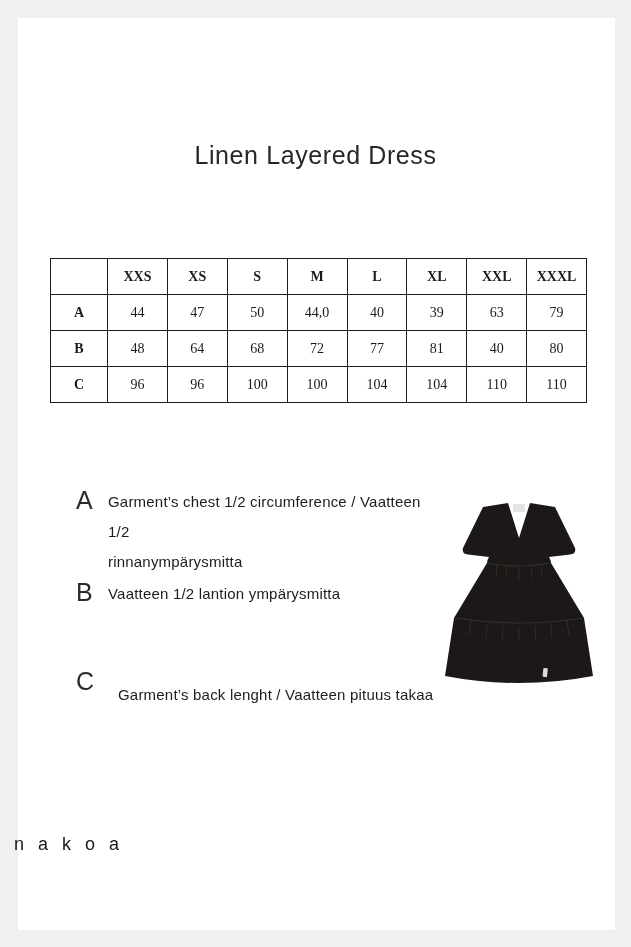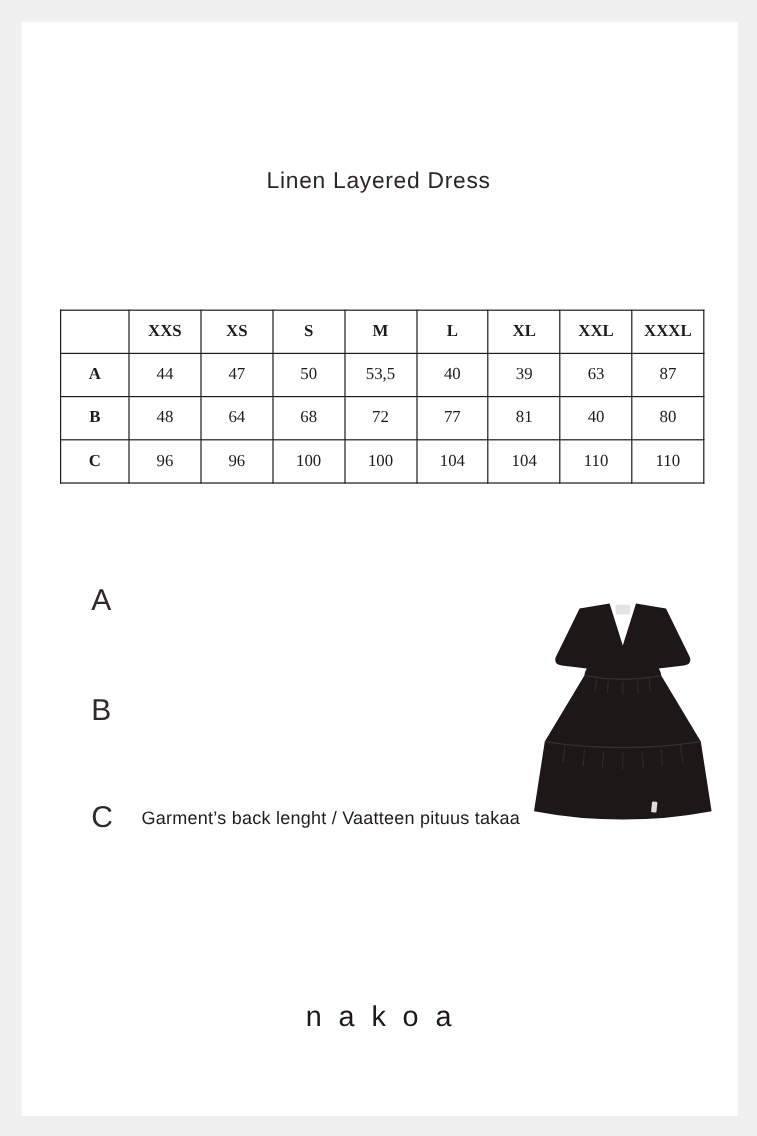--- a/index.html
+++ b/index.html
@@ -16,21 +16,21 @@
   .card {
     position:absolute;
     left:18px; top:18px;
     width:597px; height:912px;
     background:#ffffff;
   }
   .page-title {
     position:absolute;
     left:0; top:141px; width:631px;
     text-align:center;
-    font-size:19px;
+    font-size:25px;
     font-weight:400;
     letter-spacing:0.6px;
     color:#2a2624;
   }
   table.size-table {
     position:absolute;
     left:50px; top:258px;
     width:537px;
     border-collapse:collapse;
     table-layout:fixed;
@@ -66,31 +66,30 @@
   .legend-text {
     font-size:15px;
     line-height:30px;
     color:#1f1c1b;
     letter-spacing:0.2px;
     max-width:335px;
   }
   .legend-row.row-a { top:487px; }
   .legend-row.row-b { top:579px; }
   .legend-row.row-c { top:668px; }
-  .legend-row.row-c .legend-text { padding-left:10px; }
+  .legend-row.row-c .legend-text { padding-left:10px;margin-top:12px; }
   .product-image {
     position:absolute;
     left:437px; top:490px;
     width:176px; height:200px;
   }
   .brand {
     position:absolute;
     left:0; top:834px; width:631px;
-    text-align:center;
-    font-size:24px;
+    font-size:18px;
     font-weight:400;
     letter-spacing:14px;
     text-indent:14px; 
     color:#1b1817;
   }
 </style>
 </head>
 <body>
 
 <div class="stage">
@@ -122,25 +121,25 @@
         <th>XXL</th>
         <th>XXXL</th>
       </tr>
     </thead>
     <tbody>
       <tr>
         <td class="row-label">A</td>
         <td>44</td>
         <td>47</td>
         <td>50</td>
-        <td>53,5</td>
+        <td>44,0</td>
         <td>40</td>
         <td>39</td>
         <td>63</td>
-        <td>87</td>
+        <td>79</td>
       </tr>
       <tr>
         <td class="row-label">B</td>
         <td>48</td>
         <td>64</td>
         <td>68</td>
         <td>72</td>
         <td>77</td>
         <td>81</td>
         <td>40</td>
@@ -156,26 +155,29 @@
         <td>104</td>
         <td>110</td>
         <td>110</td>
       </tr>
     </tbody>
   </table>
 
   <div class="legend-row row-a">
     <div class="legend-letter">A</div>
     <div class="legend-text">
+      <div>Garment’s chest 1/2 circumference / Vaatteen 1/2</div>
+      <div>rinnanympärysmitta</div>
     </div>
   </div>
 
   <div class="legend-row row-b">
     <div class="legend-letter">B</div>
     <div class="legend-text">
+      <div>Vaatteen 1/2 lantion ympärysmitta</div>
     </div>
   </div>
 
   <div class="legend-row row-c">
     <div class="legend-letter">C</div>
     <div class="legend-text">
       <div>Garment’s back lenght / Vaatteen pituus takaa</div>
     </div>
   </div>
 

